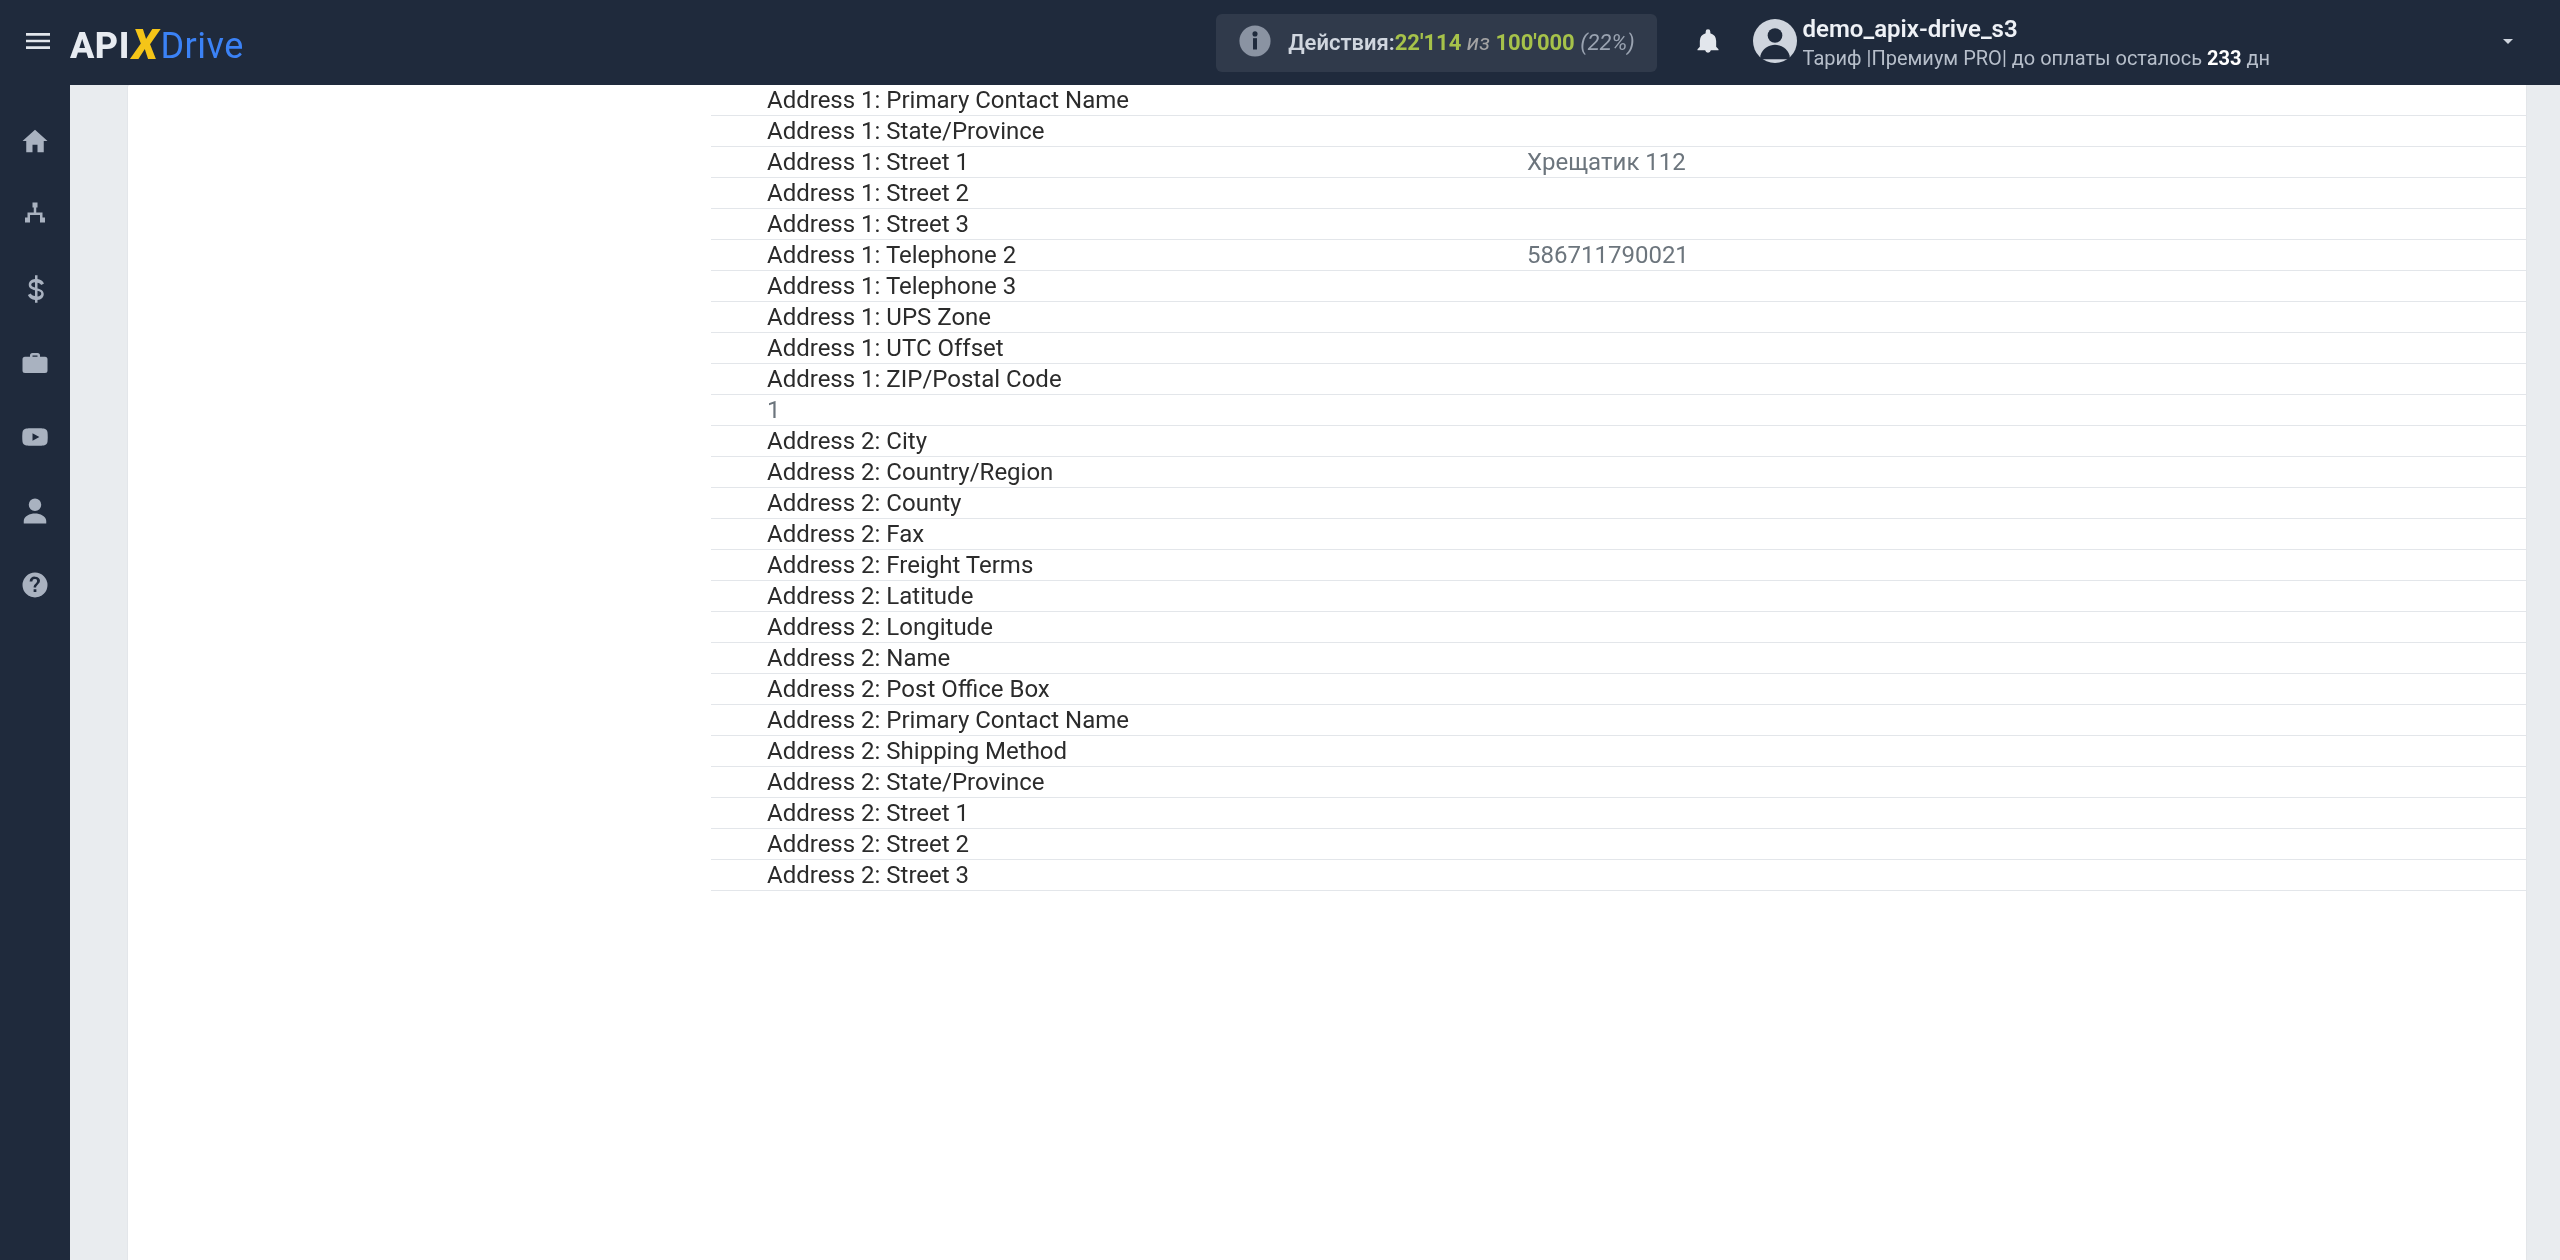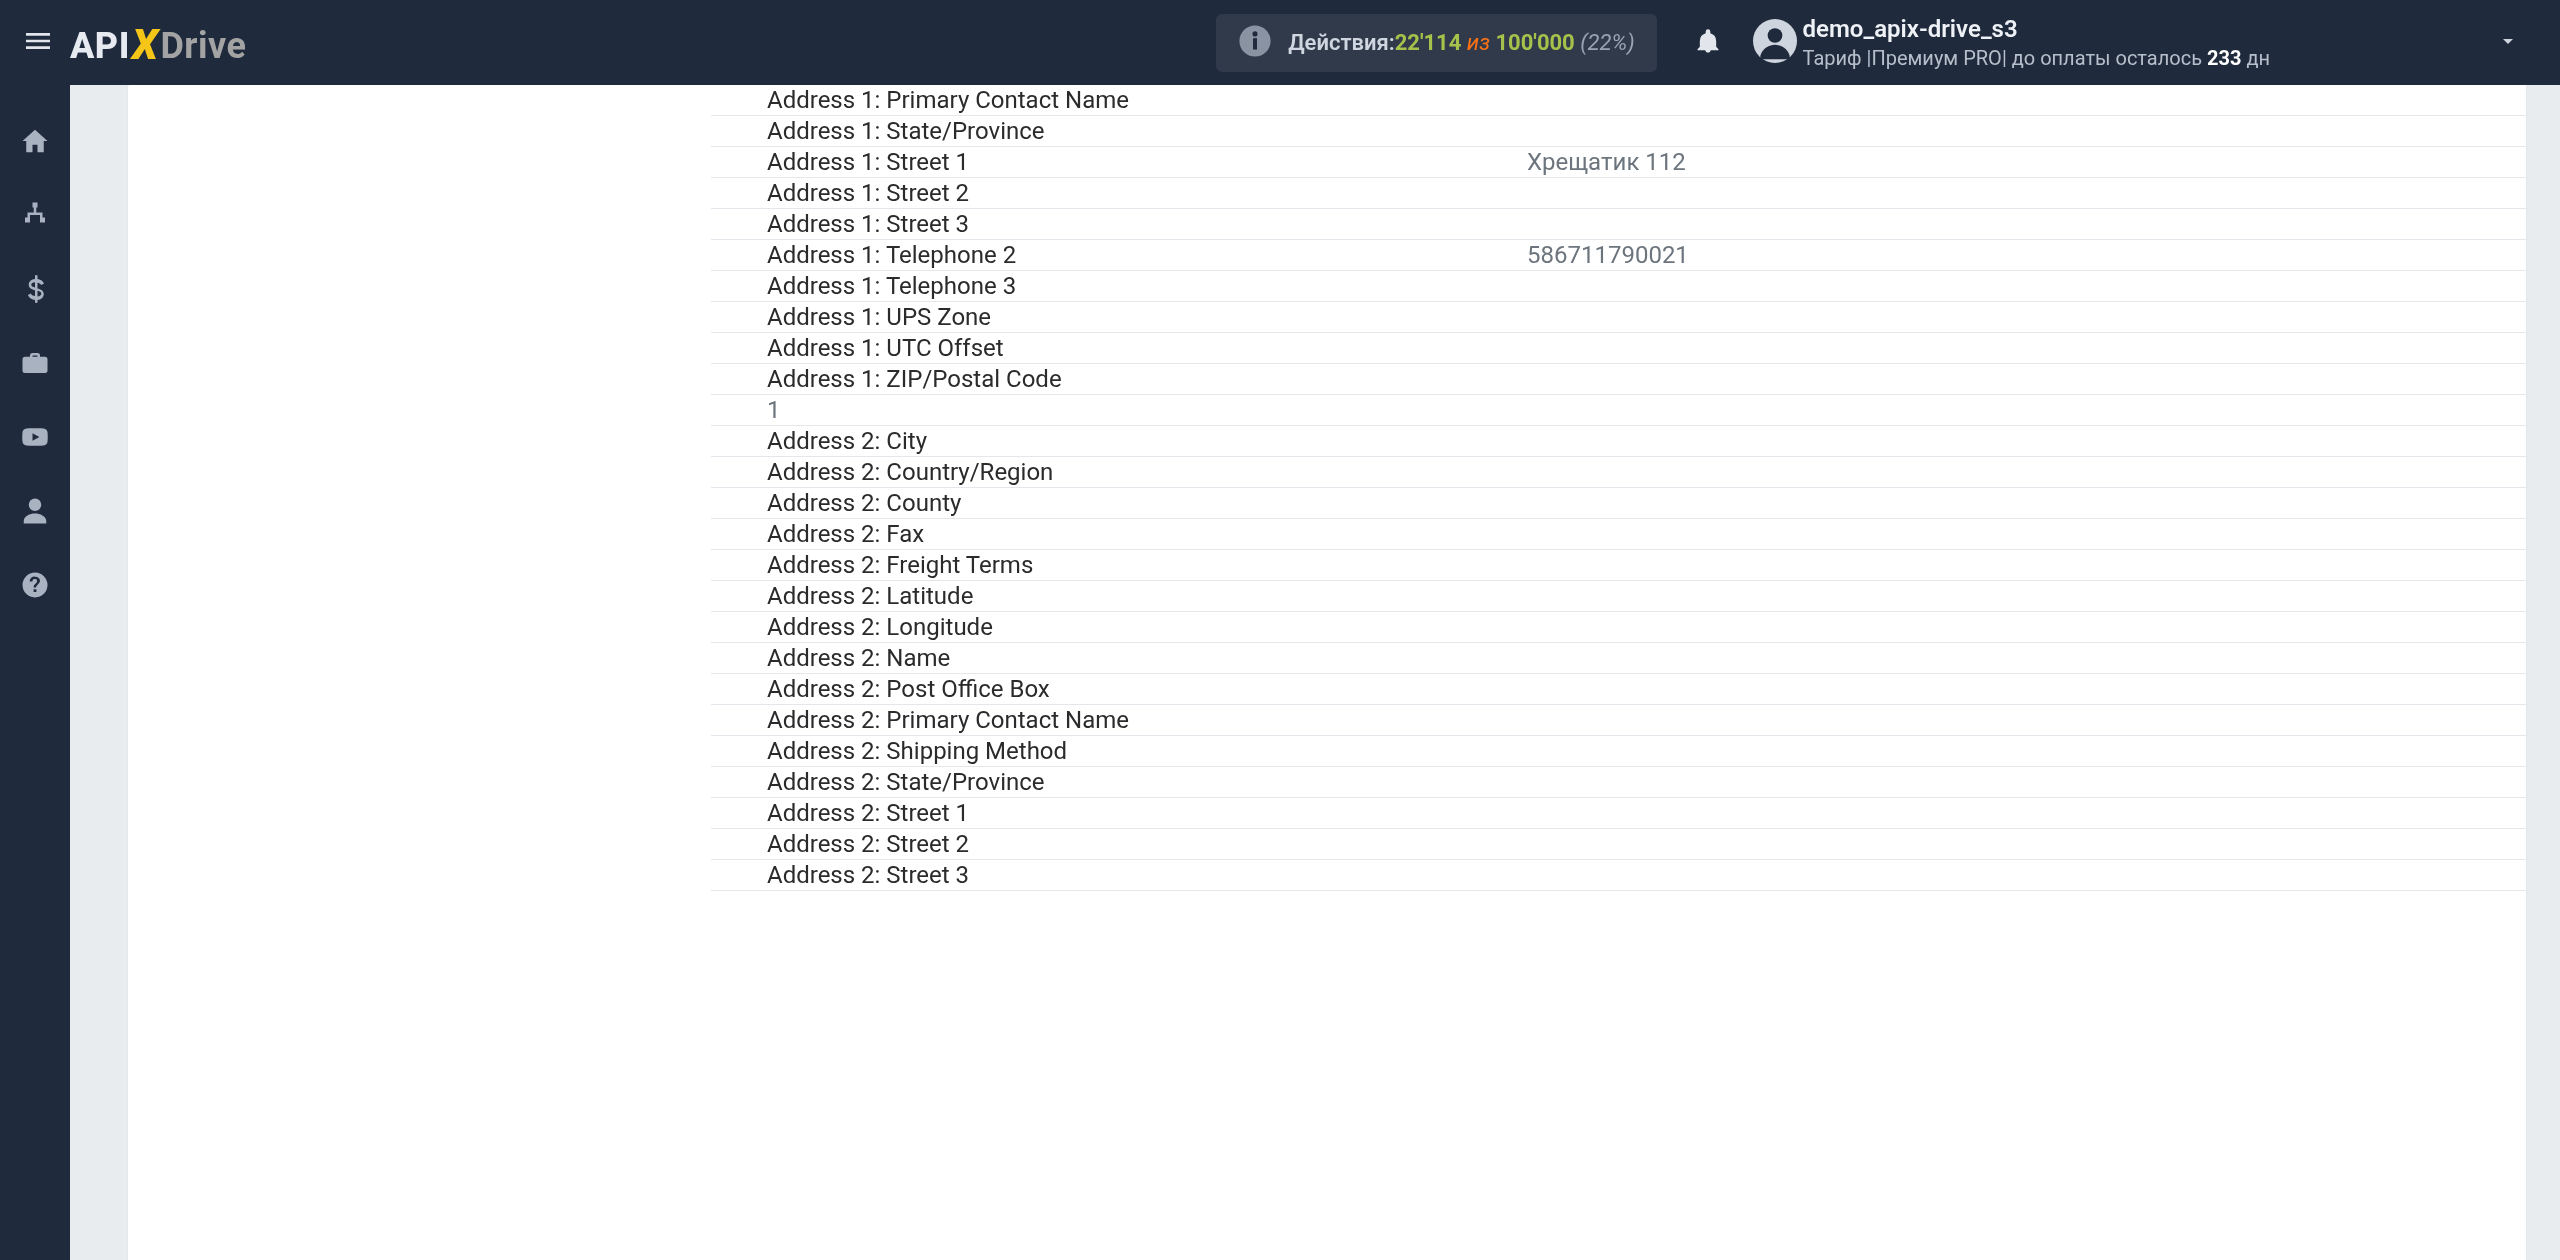--- a/index.html
+++ b/index.html
@@ -10,35 +10,35 @@
     position: fixed; top: 0; left: 0; right: 0; height: 85px;
     background: #1f2a3c; color: #fff; display: flex; align-items: center;
     z-index: 100; padding-left: 18px;
   }
   .menu-toggle { width: 40px; height: 40px; display:flex; align-items:center; justify-content:center; cursor:pointer; }
   .menu-toggle svg { width: 32px; height: 32px; fill:#e2e6ec; }
 
   .logo { display:flex; align-items:flex-end; margin-left: 12px; font-weight:700; letter-spacing: 0.5px; }
   .logo .api { font-size: 36px; color:#e7ebf1; font-weight:800; }
   .logo .x { color:#f5c518; font-size:42px; font-style:italic; font-weight:900; margin: 0 2px; transform: translateY(2px); }
-  .logo .drive { font-size: 36px; color:#a3a3a3; font-weight:700; }
+  .logo .drive { font-size: 36px; color:#3b82f6; font-weight:400; }
 
   .topbar-spacer { flex:1; }
 
   .actions-box {
     background: rgba(255,255,255,0.08);
     border-radius: 6px; padding: 10px 22px;
     display:flex; align-items:center; gap:16px;
     margin-right: 28px;
   }
   .actions-box .info-icon svg { width:34px; height:34px; fill:#8a93a2; }
   .actions-box .lines { display:flex; flex-direction:row; line-height:1.25; font-size:22px; }
   .actions-box .label { color:#d0d6df; font-weight:600; }
   .actions-box .stat .used { color:#a6c24a; font-weight:700; }
-  .actions-box .stat .of  { color:#f97316; font-style:italic; }
+  .actions-box .stat .of  { color:#a3a3a3; font-style:italic; }
   .actions-box .stat .total{ color:#a6c24a; font-weight:700; }
   .actions-box .stat .pct { color:#9aa3b1; font-style:italic; }
 
   .bell { width:46px; display:flex; justify-content:center; cursor:pointer; margin-right: 22px;}
   .bell svg { width:28px; height:28px; fill:#e2e6ec; }
 
   .user-block { display:flex; align-items:center; gap:6px; padding-right: 40px; cursor:pointer; }
   .avatar svg { width:44px; height:44px; fill:#cfd5de; }
   .user-text { display:flex; flex-direction:column; line-height:1.3; }
   .user-name { font-size:24px; color:#eef1f6; font-weight:600; }

